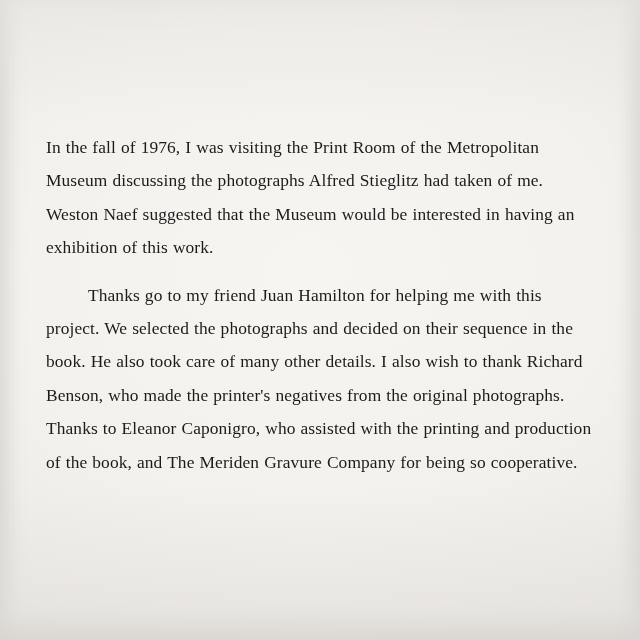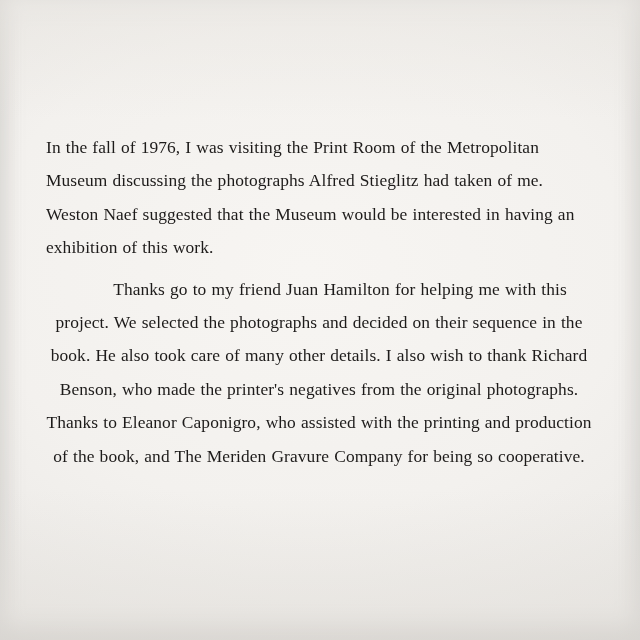--- a/index.html
+++ b/index.html
@@ -68,22 +68,21 @@
     font-size: 17.4px;
     line-height: 33.4px;
     letter-spacing: 0.1px;
     word-spacing: 0.6px;
     text-align: left;
   }
   p.indented {
     text-indent: 42px;
   }
   p + p {
-    margin-top: 8px;
-    text-align: center;
+    margin-top: 14px;
   }
   
   #text-block {
     filter: blur(0.18px);
   }
 </style>
 </head>
 <body>
 
 <div id="page">

